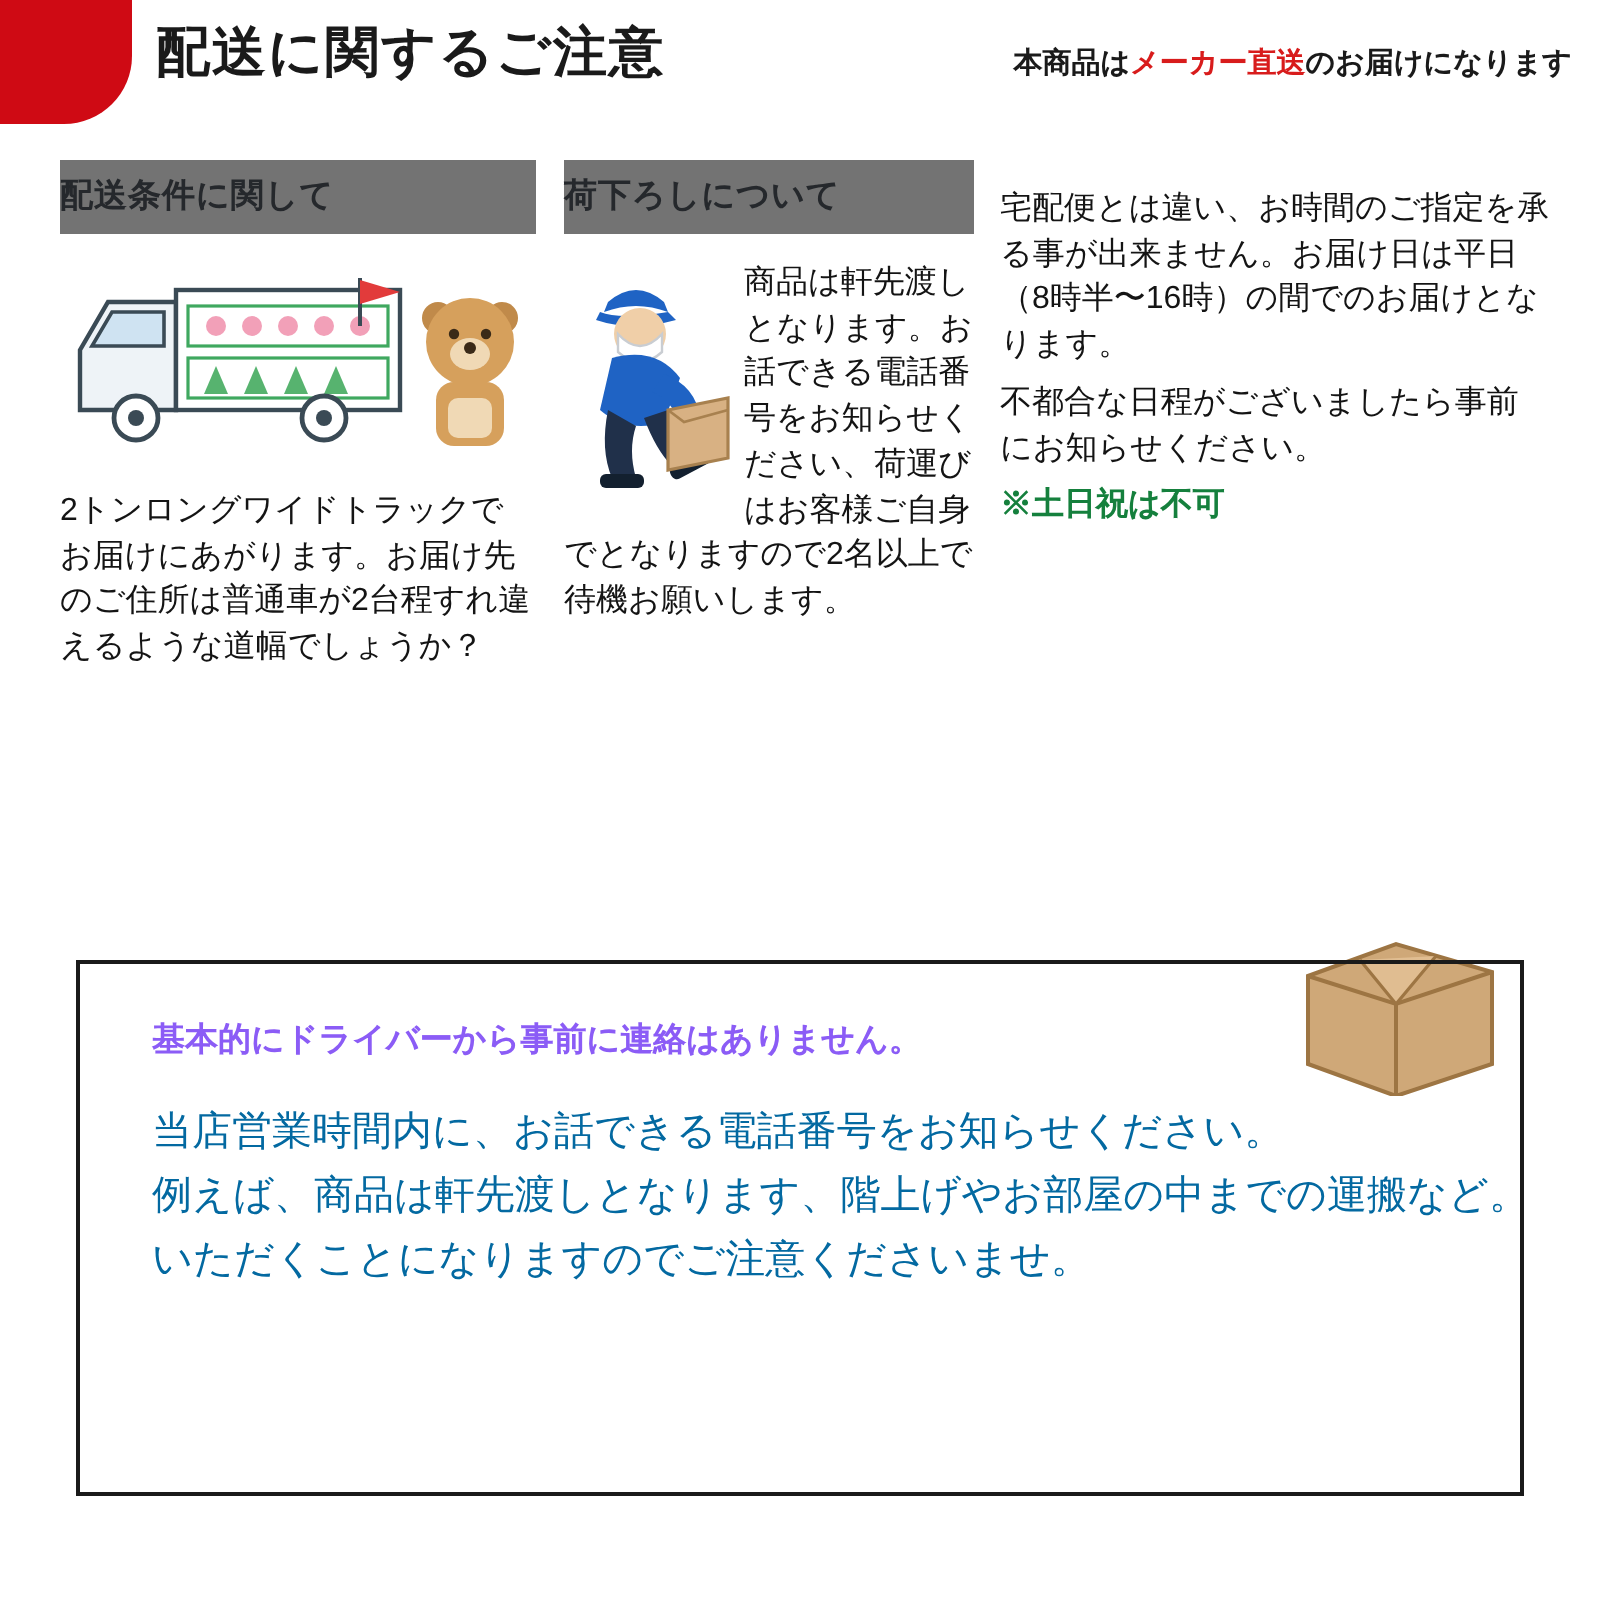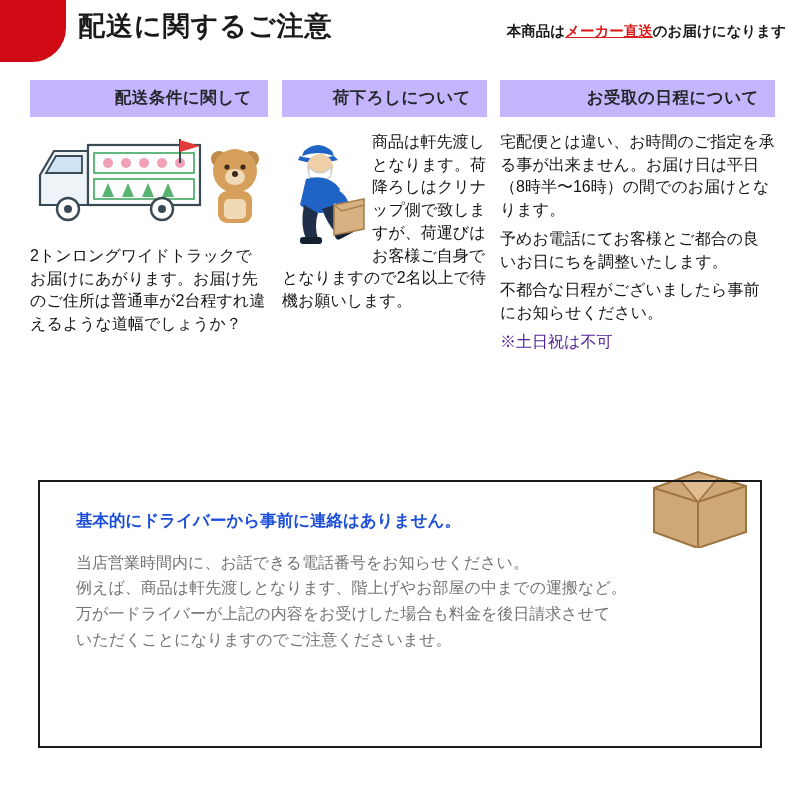--- a/index.html
+++ b/index.html
@@ -49,46 +49,45 @@
   .header-note {
     position: absolute;
     right: 14px;
     top: 22px;
     font-size: 14.5px;
     font-weight: bold;
     white-space: nowrap;
   }
   .header-note .hl {
     color: #d81c1c;
-    text-decoration: underline;
   }
 
   
   .columns {
     position: absolute;
     left: 0;
     top: 80px;
     width: 800px;
     height: 380px;
   }
   .col {
     position: absolute;
     top: 0;
   }
   .col-1 { left: 30px;  width: 238px; }
   .col-2 { left: 282px; width: 205px; }
   .col-3 { left: 500px; width: 275px; }
 
   .col-head {
-    background: #c4b5fd;
+    background: #737373;
     color: #25282c;
     font-size: 16.5px;
     font-weight: bold;
-    text-align: right;
-    padding: 7px 16px 8px 0;
+    text-align: left;
+    padding: 7px 0 8px 0;
     letter-spacing: 0.5px;
   }
 
   .col-body {
     margin-top: 14px;
     font-size: 16px;
     line-height: 1.42;
     color: #141414;
   }
   .col-body p { margin: 0 0 6px 0; }
@@ -100,22 +99,22 @@
     margin-bottom: 4px;
   }
   .worker-wrap {
     float: left;
     width: 84px;
     height: 126px;
     position: relative;
     margin: 2px 6px 0 0;
   }
   .note-red {
-    color: #4c1d95;
-    font-weight: normal;
+    color: #15803d;
+    font-weight: bold;
   }
   .box-wrap {
     position: absolute;
     left: 640px;
     top: 382px;
     width: 120px;
     height: 86px;
   }
 
   
@@ -123,31 +122,31 @@
     position: absolute;
     left: 38px;
     top: 480px;
     width: 724px;
     height: 268px;
     border: 2px solid #1a1a1a;
     box-sizing: border-box;
     padding: 26px 26px 0 36px;
   }
   .panel .warn {
-    color: #1d4ed8;
+    color: #8b5cf6;
     font-size: 16.5px;
     font-weight: bold;
     line-height: 1.55;
     margin: 0 0 16px 0;
   }
   .panel .warn div { margin-bottom: 2px; }
   .panel .body-text {
-    font-size: 16px;
+    font-size: 20px;
     line-height: 1.62;
-    color: #737373;
+    color: #0369a1;
   }
   .panel .body-text div { white-space: nowrap; }
 </style>
 </head>
 <body>
 
 <div class="page">
 
   <div class="header">
     <div class="header-red-block"></div>
@@ -226,29 +225,27 @@
             <path d="M22 72 q-4 20 2 34 l12 0 q-4 -14 0 -26 Z" fill="#20304a"></path>
             <path d="M40 76 q6 16 14 24 l10 -6 q-8 -8 -12 -22 Z" fill="#20304a"></path>
 
             <rect x="18" y="104" width="22" height="7" rx="3" fill="#13202f"></rect>
             <rect x="52" y="96" width="22" height="7" rx="3" fill="#13202f" transform="rotate(-28 63 99)"></rect>
 
             <path d="M52 72 L82 66 L82 96 L52 102 Z" fill="#d8b183" stroke="#a8814f" stroke-width="1.6"></path>
             <path d="M52 72 L60 78 L82 72" fill="none" stroke="#a8814f" stroke-width="1.4"></path>
           </svg>
         </div>
-        <p>商品は軒先渡しとなります。荷降ろしはクリナップ側で致しますが、荷運びはお客様ご自身でとなりますので2名以上で待機お願いします。</p>
+        <p>商品は軒先渡しとなります。お話できる電話番号をお知らせください、荷運びはお客様ご自身でとなりますので2名以上で待機お願いします。</p>
       </div>
     </div>
 
     <div class="col col-3">
-      <div class="col-head">お受取の日程について</div>
       <div class="col-body">
         <p>宅配便とは違い、お時間のご指定を承る事が出来ません。お届け日は平日（8時半〜16時）の間でのお届けとなります。</p>
-        <p>予めお電話にてお客様とご都合の良いお日にちを調整いたします。</p>
         <p>不都合な日程がございましたら事前にお知らせください。</p>
         <p class="note-red">※土日祝は不可</p>
       </div>
     </div>
 
     <div class="box-wrap">
       <svg width="120" height="86" viewBox="0 0 120 86" xmlns="http://www.w3.org/2000/svg">
         <path d="M14 26 L58 10 L106 24 L106 70 L58 86 L14 70 Z" fill="#cfa878" stroke="#9d7543" stroke-width="2"></path>
         <path d="M14 26 L58 40 L106 24" fill="none" stroke="#9d7543" stroke-width="2"></path>
         <path d="M58 40 L58 86" fill="none" stroke="#9d7543" stroke-width="2"></path>
@@ -257,18 +254,17 @@
     </div>
   </div>
 
   <div class="panel">
     <div class="warn">
       <div>基本的にドライバーから事前に連絡はありません。</div>
     </div>
     <div class="body-text">
       <div>当店営業時間内に、お話できる電話番号をお知らせください。</div>
       <div>例えば、商品は軒先渡しとなります、階上げやお部屋の中までの運搬など。</div>
-      <div>万が一ドライバーが上記の内容をお受けした場合も料金を後日請求させて</div>
       <div>いただくことになりますのでご注意くださいませ。</div>
     </div>
   </div>
 
 </div>
 
 </body></html>

